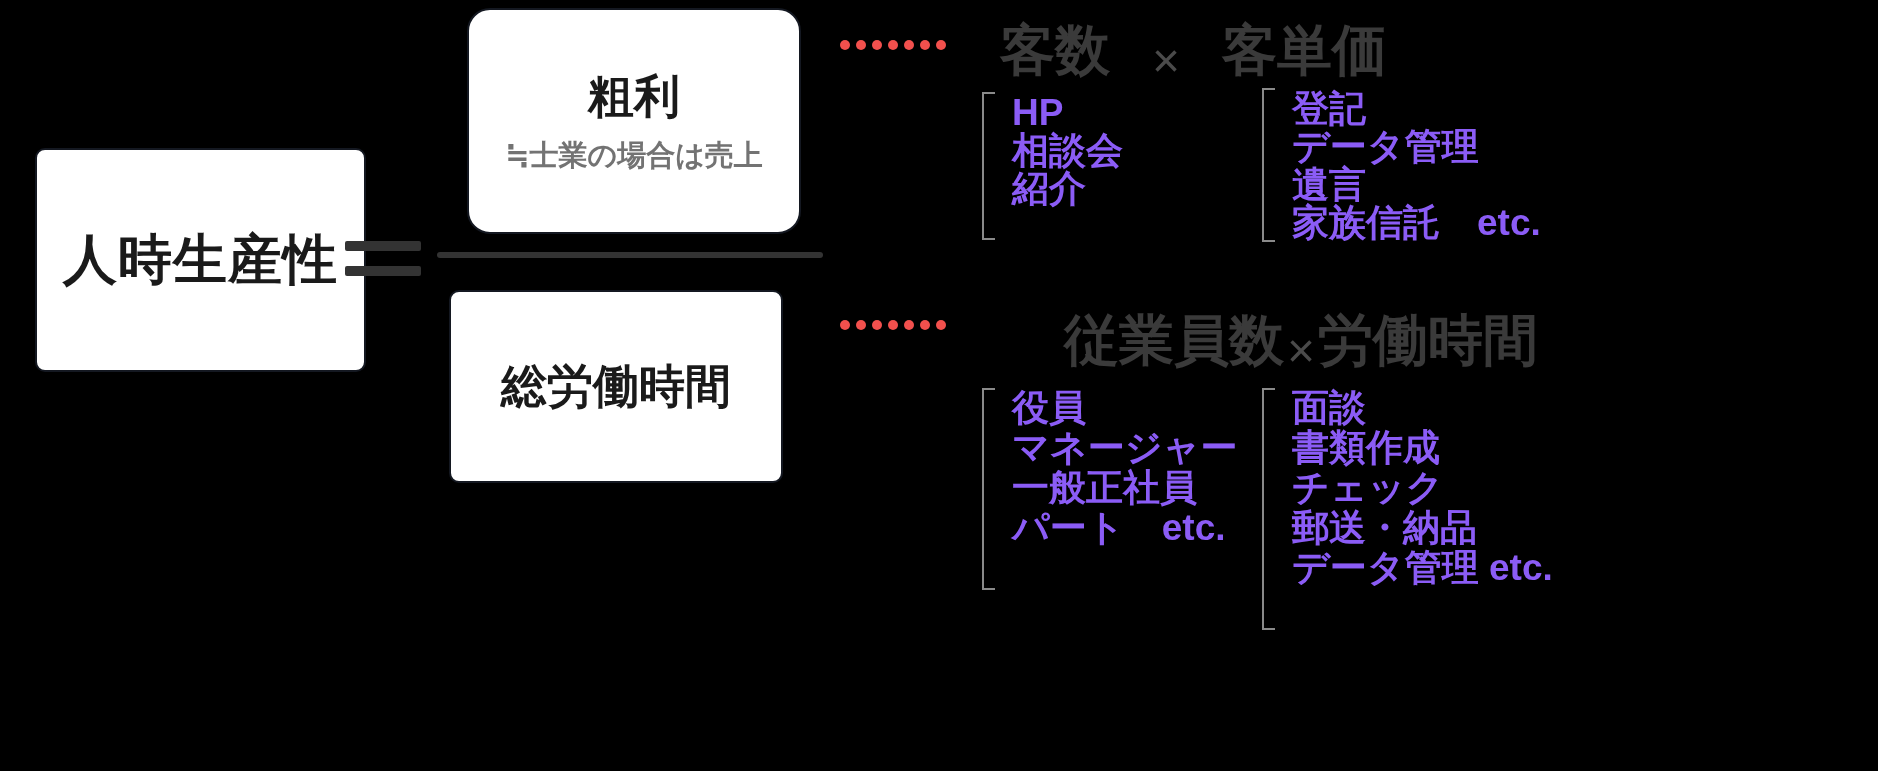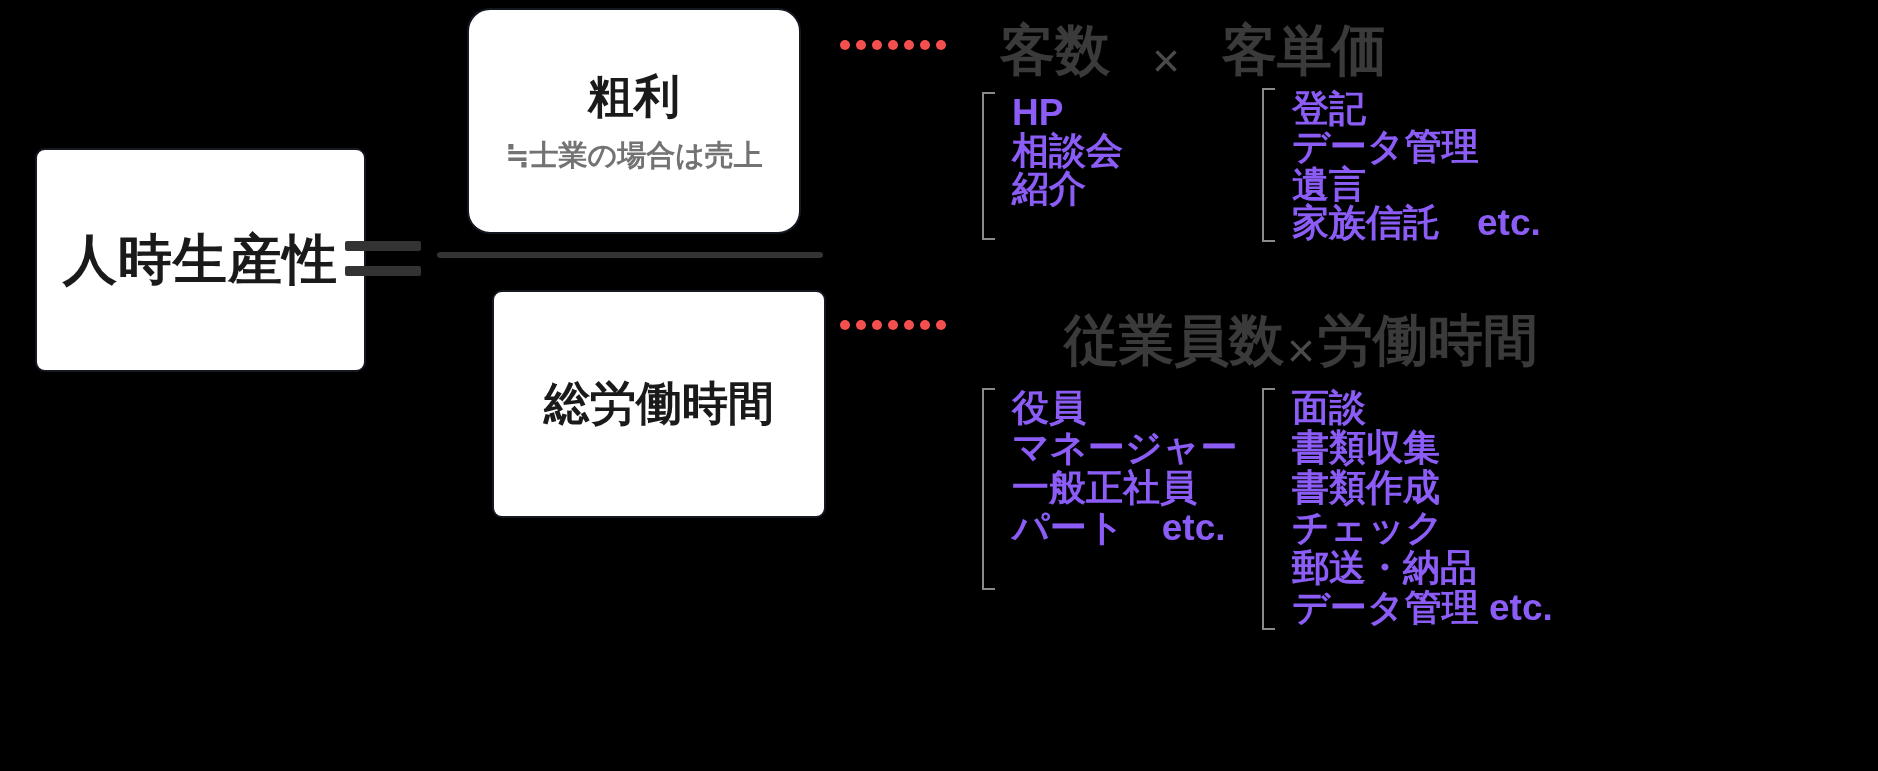--- a/index.html
+++ b/index.html
@@ -30,21 +30,21 @@
   .left-title {
     font-size: 54px;
     font-weight: 700;
     color: #1a1a1a;
     letter-spacing: 1px;
     white-space: nowrap;
   }
   .num-box { left: 467px; top: 8px; width: 334px; height: 226px; gap: 8px; border-radius: 23px; }
   .num-title { font-size: 46px; font-weight: 700; color: #1a1a1a; }
   .num-sub { font-size: 29px; font-weight: 600; color: #737373; }
-  .den-box { left: 492px; top: 290px; width: 334px; height: 228px; }
+  .den-box { left: 449px; top: 290px; width: 334px; height: 193px; }
   .den-title { font-size: 46px; font-weight: 700; color: #1a1a1a; }
 
   .equals { position: absolute; left: 345px; top: 241px; width: 76px; }
   .equals .bar { height: 10px; background: #333333; border-radius: 2px; }
   .equals .bar + .bar { margin-top: 15px; }
 
   .fraction-line {
     position: absolute;
     left: 437px; top: 252px;
     width: 386px; height: 6px;
@@ -171,20 +171,19 @@
   <div class="list list-b1">
     <div>役員</div>
     <div>マネージャー</div>
     <div>一般正社員</div>
     <div>パート　etc.</div>
   </div>
 
   <div class="bracket bracket-b2"></div>
   <div class="list list-b2">
     <div>面談</div>
-    <div>書類収集</div>
     <div>書類作成</div>
     <div>チェック</div>
     <div>郵送・納品</div>
     <div>データ管理 etc.</div>
   </div>
 
 </div>
 
 </body></html>

